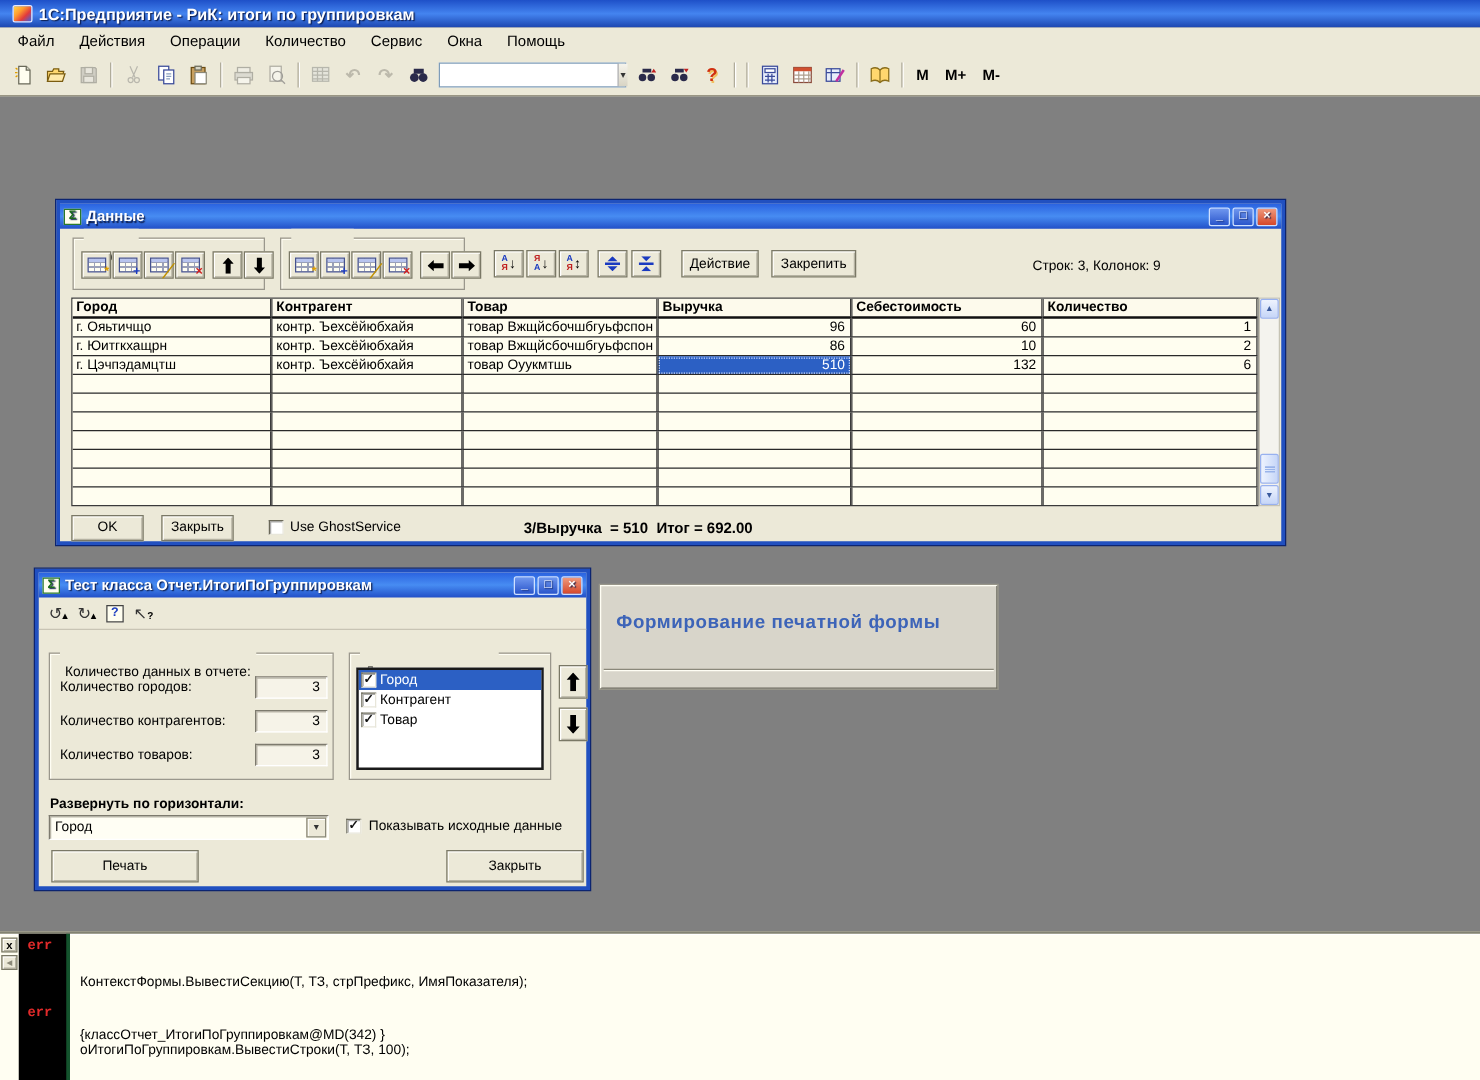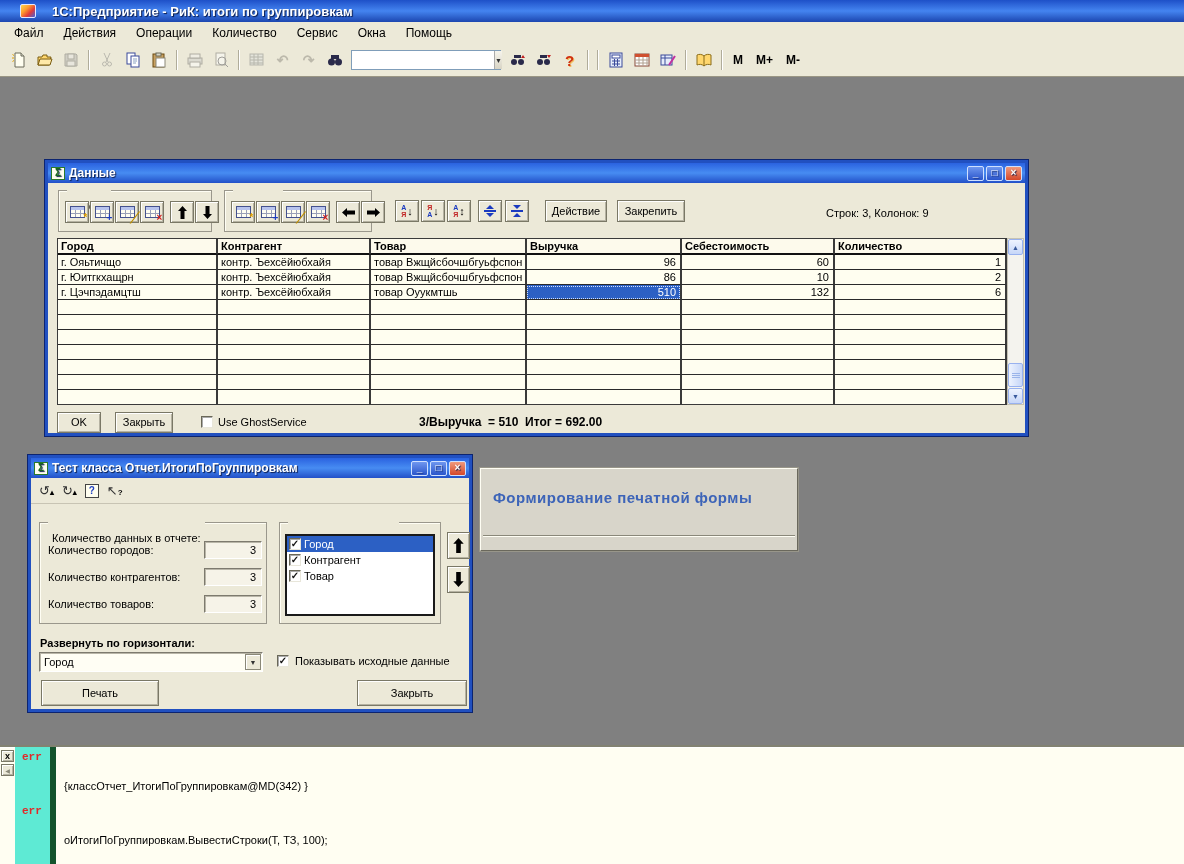--- a/index.html
+++ b/index.html
@@ -2,21 +2,21 @@
 <html><head>
 <meta charset="utf-8">
 <style>
   * { box-sizing: border-box; margin: 0; padding: 0; cursor: default; }
   html,body { width:1184px; height:864px; overflow:hidden; }
   body { position:relative; background:#808080; font-family:"Liberation Sans",sans-serif; font-size:11px; color:#000; }
 
   
   .mtitle { position:absolute; left:0; top:0; width:1184px; height:22px;
     background:linear-gradient(180deg,#1e50c8 0%,#4484f0 50%,#1c46b0 100%);
-    display:flex; align-items:center; gap:16px; padding-left:20px;
+    display:flex; align-items:center; gap:5px; padding-left:10px;
     color:#fff; font-weight:bold; font-size:13px; text-shadow:1px 1px 1px #0a1a4a; }
   .appico { width:16px; height:14px; border:1px solid #e8e8ff; border-radius:2px;
     background:linear-gradient(135deg,#ffd74d 0%,#ff9c2e 35%,#e23b3b 65%,#3b63e2 100%); }
   .menubar { position:absolute; left:0; top:22px; width:1184px; height:22px; background:#ece9d8;
     display:flex; align-items:center; padding-left:4px; font-size:12px;text-align:right; }
   .mitem { padding:3px 10px; }
   .toolbar { position:absolute; left:0; top:44px; width:1184px; height:33px; background:#ece9d8;
     border-bottom:1px solid #9a9684; display:flex; align-items:center; padding-left:6px; gap:1px; }
   .tbtn { width:25px; height:24px; display:flex; align-items:center; justify-content:center; }
   .tsep { width:1px; height:20px; background:#b0ac9a; box-shadow:1px 0 0 #fff; margin:0 4px; }
@@ -93,21 +93,21 @@
     border:1px solid #98b1ef; border-radius:2px; color:#3a5a9c; font-size:7px;
     display:flex; align-items:center; justify-content:center; }
   .sbup { top:0; } .sbdn { bottom:0; }
   .sbthumb { position:absolute; left:0; bottom:17px; width:15px; height:24px;
     background:linear-gradient(90deg,#eef3fe,#c6d6f8); border:1px solid #98b1ef; border-radius:2px; }
   .sbthumb:after { content:""; position:absolute; left:3px; top:9px; width:8px; height:5px;
     background:repeating-linear-gradient(180deg,#9ab4ea 0 1px,rgba(0,0,0,0) 1px 2px); }
 
   
   .dbottom { position:absolute; left:9px; top:247px; width:965px; height:24px; display:flex; align-items:center; }
-  .okbtn { width:44px; height:21px; margin-right:14px; }
+  .okbtn { width:58px; height:21px; margin-right:14px; }
   .clbtn { width:58px; height:21px; }
   .gsc { margin-left:28px; display:flex; align-items:center; gap:5px; }
   .dstatus { position:absolute; left:362px; font-weight:bold; font-size:12px; white-space:pre; }
 
   
   .twin { left:28px; top:455px; width:444px; height:257px; }
   .ttool { position:absolute; left:0; top:20px; width:438px; height:26px; border-bottom:1px solid #c8c4b4;
     display:flex; align-items:center; gap:8px; padding-left:8px; }
   .tico { font-size:13px; color:#333; line-height:1; display:flex; align-items:flex-end; }
   .tico b { font-size:8px; color:#000; }
@@ -137,21 +137,21 @@
     border:1px solid; border-color:#fffef4 #6a685c #6a685c #fffef4; outline:1px solid #98968a; }
   .ptext { padding:20px 0 0 12px; font-size:15px; font-weight:bold; color:#3d64b8; letter-spacing:.5px; }
   .petch { position:absolute; left:2px; right:2px; bottom:13px; height:2px;
     border-top:1px solid #8a887a; border-bottom:1px solid #fffef4; }
 
   
   .errp { position:absolute; left:0; top:745px; width:1184px; height:119px; background:#fffef2;
     border-top:2px solid #828272; box-shadow:inset 0 1px 0 #fff; }
   .errclose { position:absolute; left:1px; top:3px; width:13px; height:12px; font-size:9px; font-weight:bold; line-height:1; }
   .errscr { position:absolute; left:1px; top:17px; width:13px; height:12px; font-size:6px; color:#8a8878; }
-  .errgut { position:absolute; left:15px; top:0; width:41px; height:100%; background:#5eead4; border-right:6px solid #14532d; }
+  .errgut { position:absolute; left:15px; top:0; width:41px; height:100%; background:#000000; border-right:3px solid #14532d; }
   .errmark { position:absolute; left:7px; color:#e02a2a; font-family:"Liberation Mono",monospace;
     font-weight:bold; font-size:11px; }
   .m1 { top:4px; } .m2 { top:58px; }
   .errtxt { position:absolute; left:64px; font-size:11px; line-height:14px; white-space:pre; }
   .b1 { top:4px; } .b2 { top:58px; }
 </style>
 </head>
 <body>
 
 <div class="mtitle">
@@ -617,20 +617,21 @@
 </div>
 
 <div class="errp">
   <span class="btn errclose">x</span>
   <span class="btn errscr">◀</span>
   <div class="errgut">
     <span class="errmark m1">err</span>
     <span class="errmark m2">err</span>
   </div>
   <div class="errtxt b1">
+    <div>КонтекстФормы.ВывестиСекцию(Т, ТЗ, стрПрефикс, ИмяПоказателя);</div>
     <div>{классОтчет_ИтогиПоГруппировкам@MD(342) }</div>
   </div>
   <div class="errtxt b2">
     <div>оИтогиПоГруппировкам.ВывестиСтроки(Т, ТЗ, 100);</div>
     
     
     
   </div>
 </div>
 

